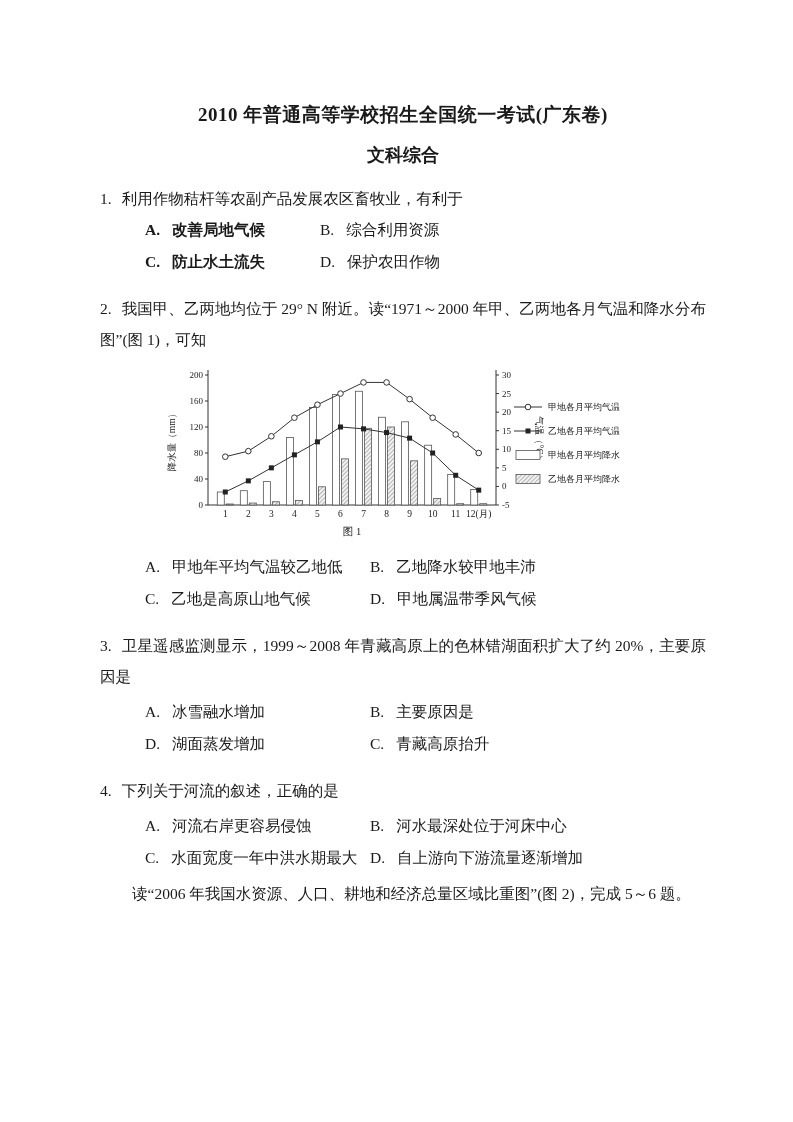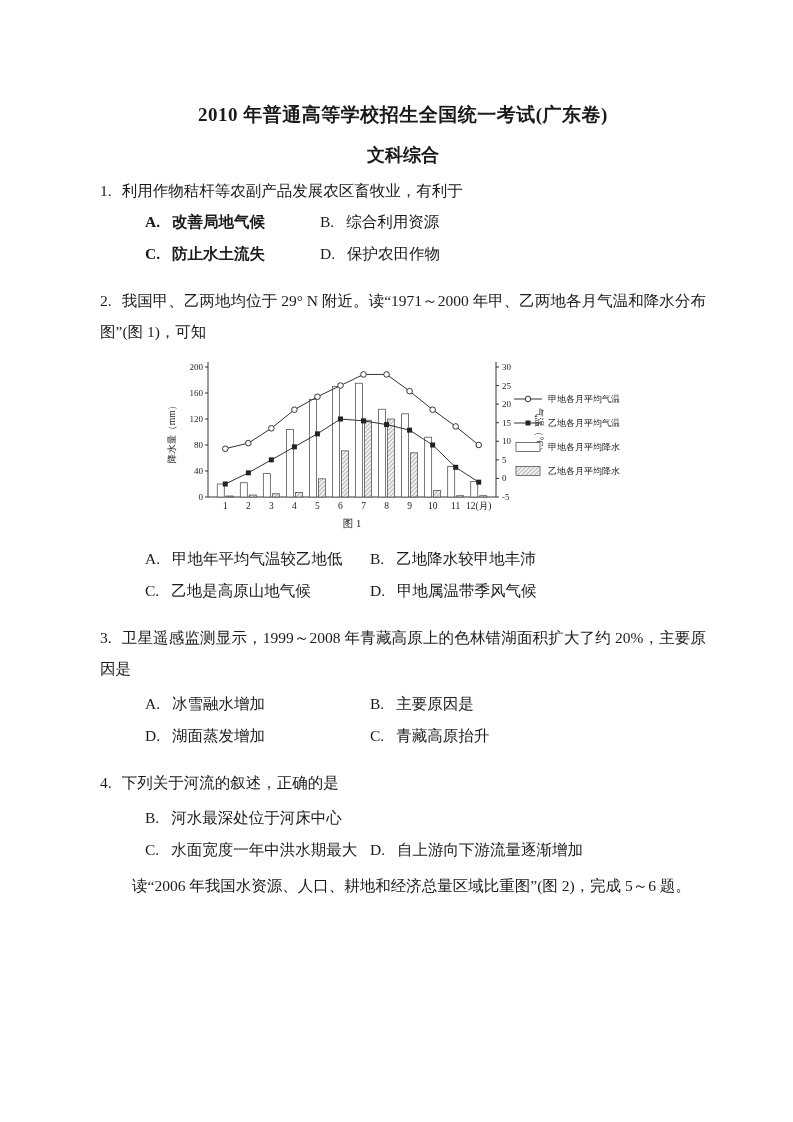--- a/index.html
+++ b/index.html
@@ -24,21 +24,21 @@
 </style>
 </head>
 <body>
 
 <div class="page">
   <div class="content">
 
     <div class="doc-title">2010 年普通高等学校招生全国统一考试(广东卷)</div>
     <div class="doc-subtitle">文科综合</div>
 
-    <div class="q" style="margin-top:8px"><span class="q-num">1.</span><span>利用作物秸杆等农副产品发展农区畜牧业，有利于</span></div>
+    <div class="q" style="margin-top:16px"><span class="q-num">1.</span><span>利用作物秸杆等农副产品发展农区畜牧业，有利于</span></div>
     <div class="opt-row cols-narrow">
       <div class="opt"><span class="opt-label">A.</span><span>改善局地气候</span></div>
       <div class="opt"><span class="opt-label">B.</span><span>综合利用资源</span></div>
     </div>
     <div class="opt-row cols-narrow">
       <div class="opt"><span class="opt-label">C.</span><span>防止水土流失</span></div>
       <div class="opt"><span class="opt-label">D.</span><span>保护农田作物</span></div>
     </div>
 
     <div class="q"><span class="q-num">2.</span><span>我国甲、乙两地均位于 29° N 附近。读“1971～2000 年甲、乙两地各月气温和降水分布图”(图 1)，可知</span></div>
@@ -188,20 +188,21 @@
       <div class="opt"><span class="opt-label">A.</span><span>冰雪融水增加</span></div>
       <div class="opt"><span class="opt-label">B.</span><span>主要原因是</span></div>
     </div>
     <div class="opt-row cols-wide">
       <div class="opt"><span class="opt-label">D.</span><span>湖面蒸发增加</span></div>
       <div class="opt"><span class="opt-label">C.</span><span>青藏高原抬升</span></div>
     </div>
 
     <div class="q"><span class="q-num">4.</span><span>下列关于河流的叙述，正确的是</span></div>
     <div class="opt-row cols-wide" style="margin-top:4px">
+      <div class="opt"><span class="opt-label">A.</span><span>河流右岸更容易侵蚀</span></div>
       <div class="opt"><span class="opt-label">B.</span><span>河水最深处位于河床中心</span></div>
     </div>
     <div class="opt-row cols-wide">
       <div class="opt"><span class="opt-label">C.</span><span>水面宽度一年中洪水期最大</span></div>
       <div class="opt"><span class="opt-label">D.</span><span>自上游向下游流量逐渐增加</span></div>
     </div>
 
     <div class="read-note">读“2006 年我国水资源、人口、耕地和经济总量区域比重图”(图 2)，完成 5～6 题。</div>
   </div>
 

